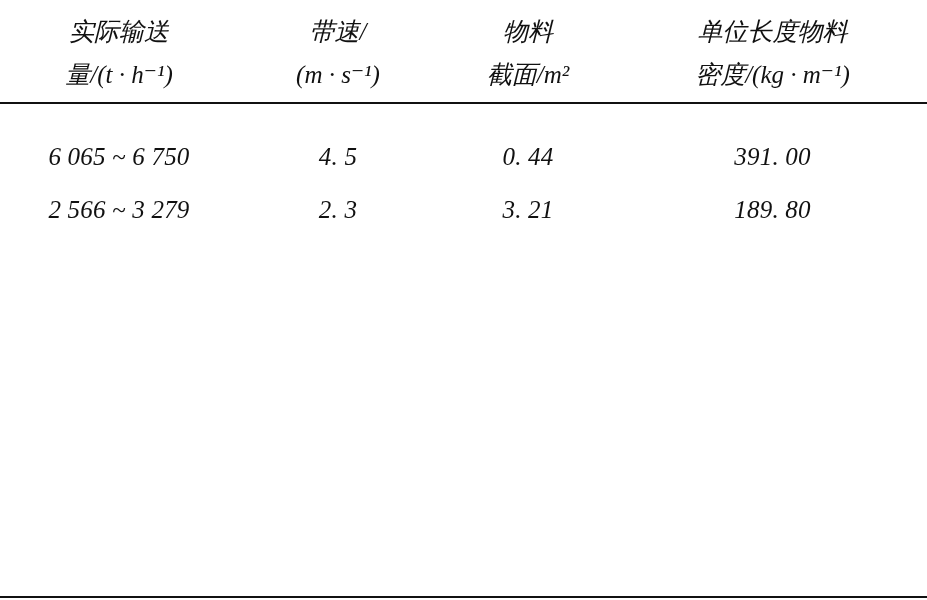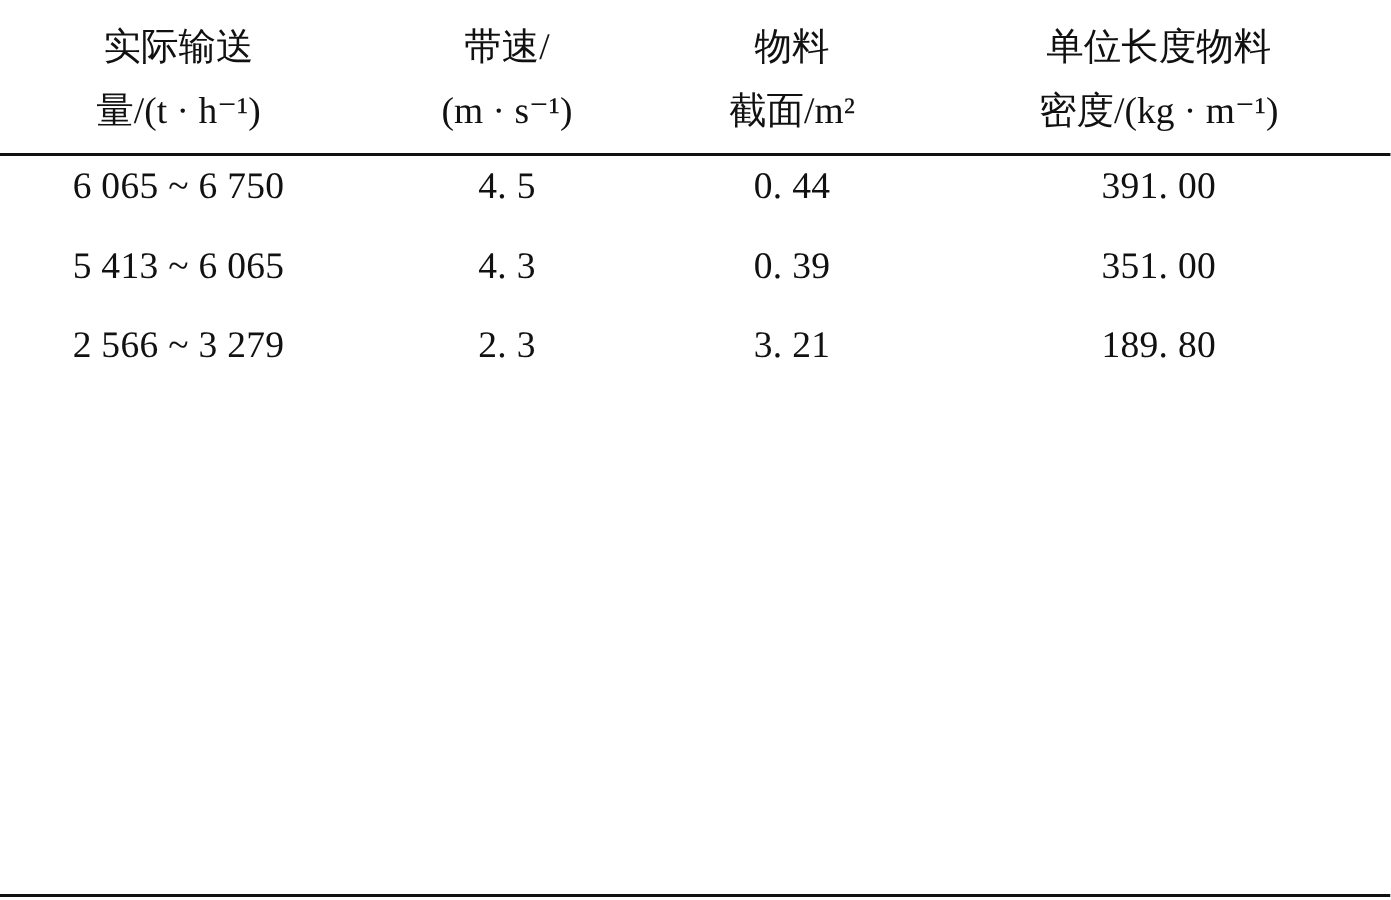--- a/index.html
+++ b/index.html
@@ -17,20 +17,21 @@
   .table-wrap {
     width: 927px;
     height: 600px;
     box-sizing: border-box;
     position: relative;
   }
   table.data-table {
     width: 927px;
     border-collapse: collapse;
     table-layout: fixed;
+    font-style: italic;
   }
   table.data-table col.c0 { width: 238px; }
   table.data-table col.c1 { width: 200px; }
   table.data-table col.c2 { width: 180px; }
   table.data-table col.c3 { width: 309px; }
 
   thead tr th {
     font-weight: normal;
     font-size: 25px;
     line-height: 43px;
@@ -48,21 +49,21 @@
   }
   tbody tr td {
     font-size: 25px;
     line-height: 1;
     text-align: center;
     padding: 14px 4px 14px 4px;
     border: none;
     white-space: nowrap;
   }
   tbody tr:first-child td {
-    padding-top: 8px;
+    padding-top: 40px;
   }
   tbody tr:last-child td {
     padding-bottom: 18px;
   }
   .rule-bottom {
     position: absolute;
     left: 0;
     right: 0;
     bottom: 2px;
     border-top: 2px solid #111111;
@@ -103,26 +104,20 @@
       </tr>
     </thead>
     <tbody>
       <tr>
         <td class="num-cell">6 065 ~ 6 750</td>
         <td class="num-cell">4. 5</td>
         <td class="num-cell">0. 44</td>
         <td class="num-cell">391. 00</td>
       </tr>
       <tr>
-        <td class="num-cell">5 413 ~ 6 065</td>
-        <td class="num-cell">4. 3</td>
-        <td class="num-cell">0. 39</td>
-        <td class="num-cell">351. 00</td>
-      </tr>
-      <tr>
         <td class="num-cell">2 566 ~ 3 279</td>
         <td class="num-cell">2. 3</td>
         <td class="num-cell">3. 21</td>
         <td class="num-cell">189. 80</td>
       </tr>
     </tbody>
   </table>
   <div class="rule-bottom"></div>
 </div>
 

